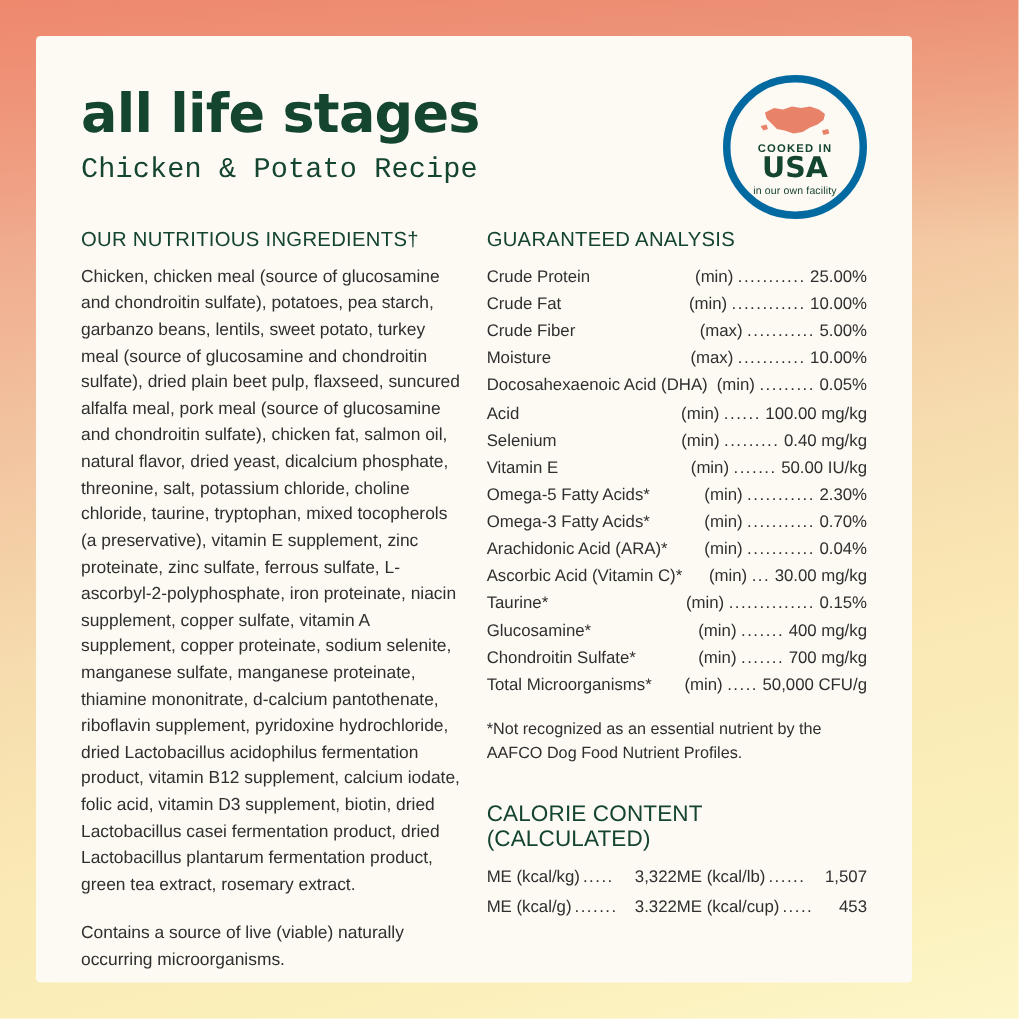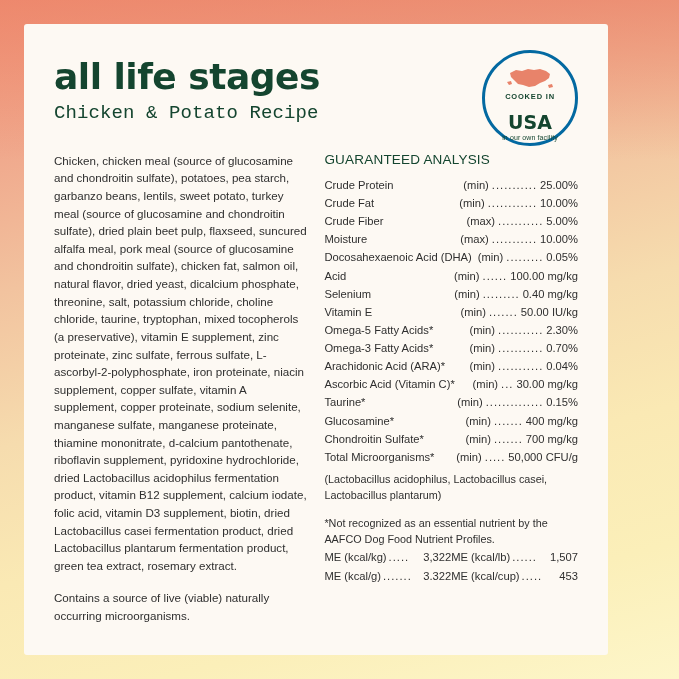--- a/index.html
+++ b/index.html
@@ -55,41 +55,41 @@
     letter-spacing: 0.1px;
   }
   
   .seal {
     position: absolute;
     right: 30px;
     top: 26px;
     width: 96px;
     height: 96px;
     border-radius: 50%;
-    border: 3px solid #0369a1;
+    border: 5px solid #0369a1;
     box-sizing: border-box;
     text-align: center;
     color: #14452f;
   }
   .seal .map {
     margin: 13px auto 2px auto;
     display: block;
   }
   .seal .cooked {
     font-size: 7.5px;
     letter-spacing: 0.8px;
     font-weight: bold;
     margin-top: 1px;
   }
   .seal .usa {
     font-family: "DejaVu Sans", sans-serif;
     font-size: 19px;
     font-weight: bold;
     line-height: 1.05;
-    margin-top: 12px;
+    margin-top: 0px;
   }
   .seal .facility {
     font-size: 7px;
     letter-spacing: 0.1px;
     margin-top: 1px;
   }
   .columns {
     display: flex;
     margin-top: 28px;
   }
@@ -210,20 +210,21 @@
         <path fill="#e8836a" d="M41 19 L45 18 L46 21 L42 22 Z"></path>
       </svg>
       <div class="cooked">COOKED IN</div>
       <div class="usa">USA</div>
       <div class="facility">in our own facility</div>
     </div>
 
     <div class="columns">
 
       <div class="col-left">
+        <div class="section-head">OUR NUTRITIOUS INGREDIENTS†</div>
         <p class="body-text">Chicken, chicken meal (source of glucosamine and chondroitin sulfate), potatoes, pea starch, garbanzo beans, lentils, sweet potato, turkey meal (source of glucosamine and chondroitin sulfate), dried plain beet pulp, flaxseed, suncured alfalfa meal, pork meal (source of glucosamine and chondroitin sulfate), chicken fat, salmon oil, natural flavor, dried yeast, dicalcium phosphate, threonine, salt, potassium chloride, choline chloride, taurine, tryptophan, mixed tocopherols (a preservative), vitamin E supplement, zinc proteinate, zinc sulfate, ferrous sulfate, L-ascorbyl-2-polyphosphate, iron proteinate, niacin supplement, copper sulfate, vitamin A supplement, copper proteinate, sodium selenite, manganese sulfate, manganese proteinate, thiamine mononitrate, d-calcium pantothenate, riboflavin supplement, pyridoxine hydrochloride, dried Lactobacillus acidophilus fermentation product, vitamin B12 supplement, calcium iodate, folic acid, vitamin D3 supplement, biotin, dried Lactobacillus casei fermentation product, dried Lactobacillus plantarum fermentation product, green tea extract, rosemary extract.</p>
         <p class="body-text para-gap">Contains a source of live (viable) naturally occurring microorganisms.</p>
       </div>
 
       <div class="col-right">
         <div class="section-head">GUARANTEED ANALYSIS</div>
 
         <div>
           <div class="ga-row">
             <span class="ga-name">Crude Protein</span>
@@ -316,23 +317,23 @@
             <span class="ga-val">700 mg/kg</span>
           </div>
           <div class="ga-row">
             <span class="ga-name">Total Microorganisms*</span>
             <span class="ga-min">(min)</span>
             <span class="ga-dots">.....</span>
             <span class="ga-val">50,000 CFU/g</span>
           </div>
         </div>
 
-        <div class="ga-note">(Lactobacillus acidophilus, Lactobacillus casei, Lactobacillus plantarum)</div>
         <div class="ga-footnote">*Not recognized as an essential nutrient by the AAFCO Dog Food Nutrient Profiles.</div>
 
+        <div class="calorie-head">CALORIE CONTENT (CALCULATED)</div>
         <div class="cal-grid">
           <div class="cal-col">
             <div class="cal-row">
               <span class="cal-label">ME (kcal/kg)</span>
               <span class="cal-dots">.....</span>
               <span class="cal-val">3,322</span>
             </div>
             <div class="cal-row">
               <span class="cal-label">ME (kcal/g)</span>
               <span class="cal-dots">.......</span>

